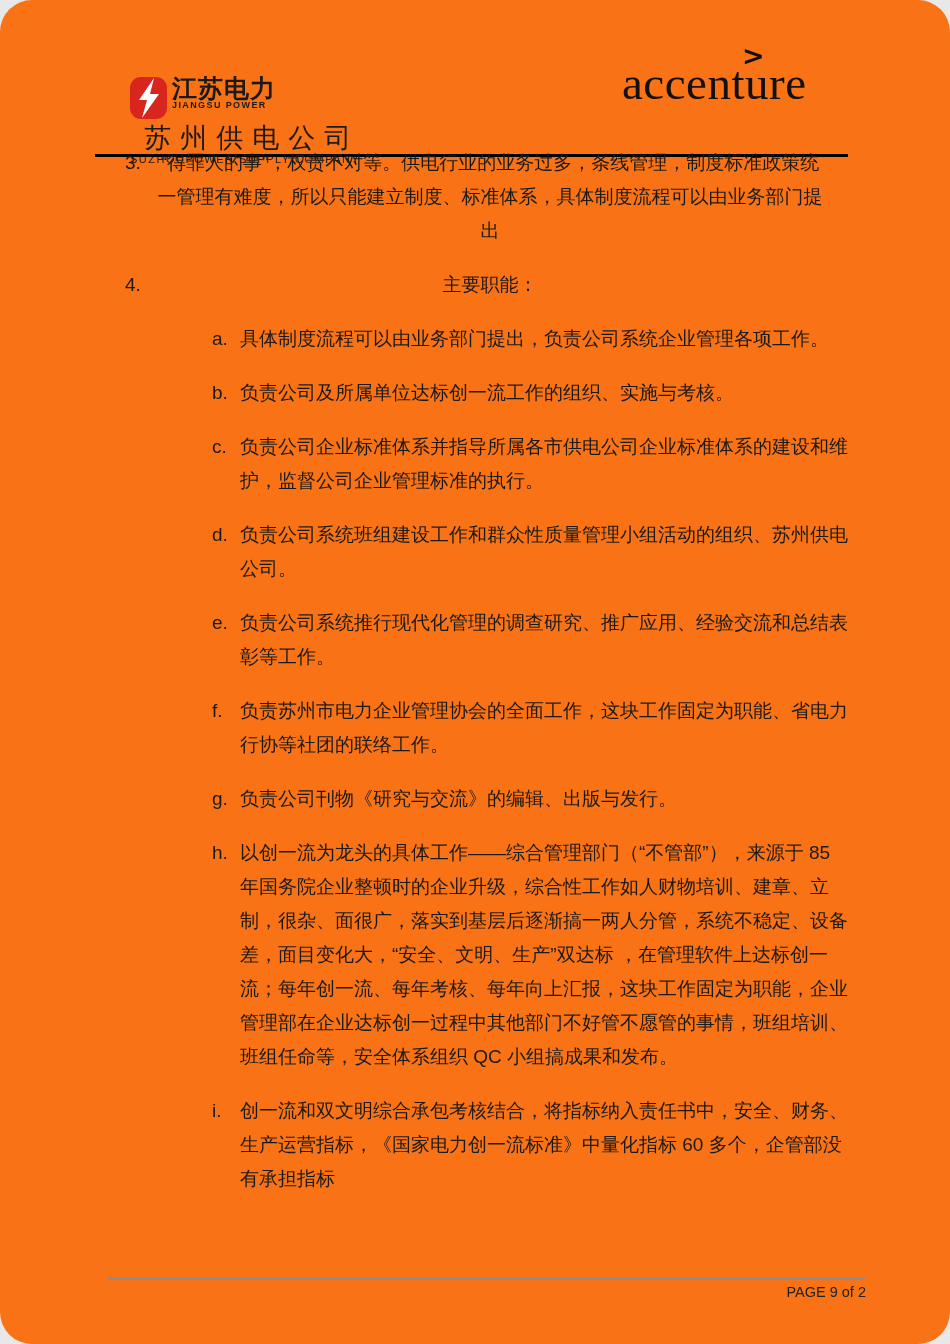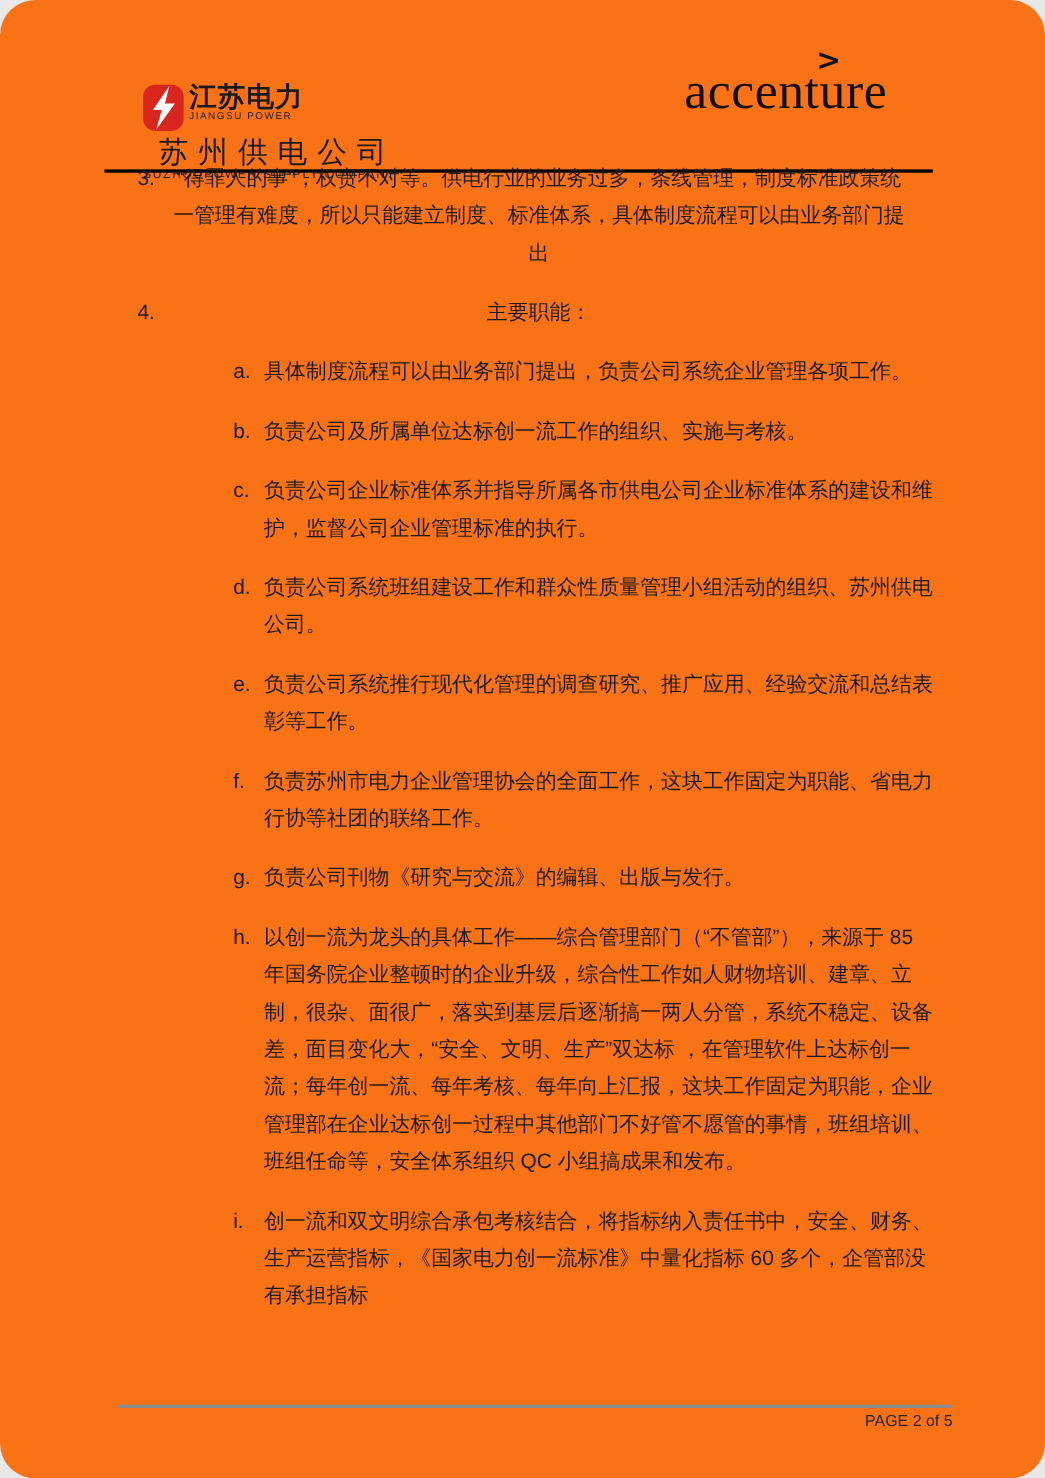--- a/index.html
+++ b/index.html
@@ -13,21 +13,21 @@
     overflow:hidden;
     border-radius:32px;
   }
 
   
   .logo-jiangsu { position:absolute; left:130px; top:76px; }
   .logo-row1 { display:flex; align-items:flex-start; }
   .logo-emblem { width:38px; height:44px; margin-right:4px; }
   .logo-cn-wrap { display:flex; flex-direction:column; }
   .logo-cn { font-size:25px; font-weight:bold; letter-spacing:1px; line-height:24px; white-space:nowrap; }
-  .logo-en { font-size:9px; font-weight:normal; letter-spacing:1.4px; line-height:10px; white-space:nowrap; }
+  .logo-en { font-size:9px; font-weight:bold; letter-spacing:1.4px; line-height:10px; white-space:nowrap; }
   .logo-company-cn { font-size:27px; letter-spacing:9px; line-height:30px; margin-top:3px; white-space:nowrap;text-align:right; }
   .logo-company-en { font-size:11px; font-weight:normal; letter-spacing:1.5px; line-height:12px; white-space:nowrap; }
 
   .logo-accenture {
     position:absolute; left:622px; top:60px;
     font-family:"Liberation Serif","DejaVu Serif",serif;
     font-size:47px; line-height:46px; color:#111;
   }
   .accenture-word { position:relative; letter-spacing:0.5px; }
   .accenture-gt {
@@ -146,15 +146,15 @@
         <span class="sub-body">以创一流为龙头的具体工作——综合管理部门（“不管部”），来源于 85 年国务院企业整顿时的企业升级，综合性工作如人财物培训、建章、立制，很杂、面很广，落实到基层后逐渐搞一两人分管，系统不稳定、设备差，面目变化大，“安全、文明、生产”双达标 ，在管理软件上达标创一流；每年创一流、每年考核、每年向上汇报，这块工作固定为职能，企业管理部在企业达标创一过程中其他部门不好管不愿管的事情，班组培训、班组任命等，安全体系组织 QC 小组搞成果和发布。</span>
       </div>
       <div class="sub-item">
         <span class="sub-label">i.</span>
         <span class="sub-body">创一流和双文明综合承包考核结合，将指标纳入责任书中，安全、财务、生产运营指标，《国家电力创一流标准》中量化指标 60 多个，企管部没有承担指标</span>
       </div>
     </div>
   </div>
 
   <div class="footer-rule"></div>
-  <div class="footer-page">PAGE 2 of 5</div>
+  <div class="footer-page">PAGE 9 of 2</div>
 
 </div>
 
 </body></html>

